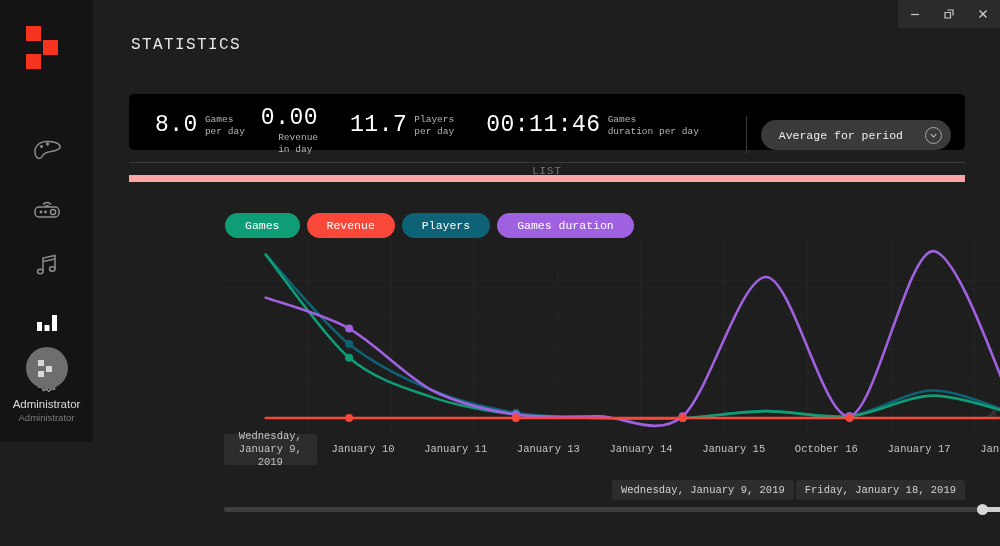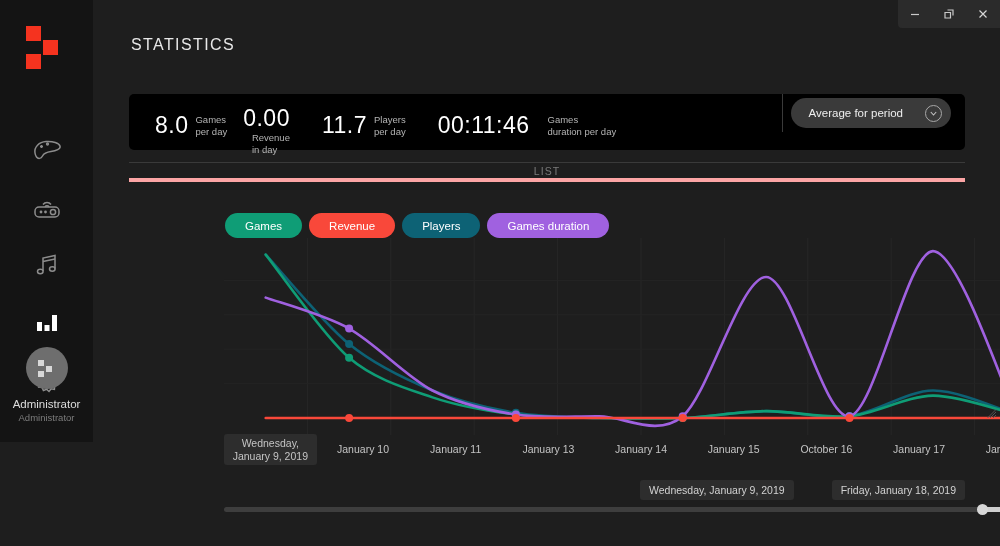--- a/index.html
+++ b/index.html
@@ -43,21 +43,21 @@
     position: relative;
   }
   .avatar i { position: absolute; display: block; background: #d8d8d8; }
   .avatar i.a1 { width: 6px; height: 6px; left: 12px; top: 13px; }
   .avatar i.a2 { width: 6px; height: 6px; left: 20px; top: 19px; }
   .avatar i.a3 { width: 6px; height: 6px; left: 12px; top: 24px; }
   .user-name { color: #dcdcdc; font-size: 11.5px; line-height: 14px; }
   .user-role { color: #7c7c7c; font-size: 9.5px; line-height: 13px; }
 
   
-  .main { flex: 1; position: relative; background: #1e1e1e; height: 418px; }
+  .main { flex: 1; position: relative; background: #1e1e1e; height: 418px; font-family: Liberation Mono, monospace; }
 
   .titlebar {
     position: absolute; right: 0; top: 0; height: 28px;
     display: flex; align-items: center; gap: 0;
     background: #2b2b2b; border-radius: 0 0 0 4px;
   }
   .winbtn {
     width: 34px; height: 28px; display: flex; align-items: center; justify-content: center;
     cursor: pointer;
   }
@@ -75,47 +75,47 @@
     background: #000000; border-radius: 5px;
     display: flex; align-items: center;
   }
   .stat { display: flex; align-items: flex-end; height: 34px; }
   .stat-value { color: #ffffff; font-size: 23px; line-height: 27px; font-weight: 400; letter-spacing: .5px; }
   .stat-label { color: #b4b4b4; font-size: 9.5px; line-height: 11.5px; margin-left: 7px; padding-bottom: 2px; }
   .stat-label span { display: block; white-space: nowrap; }
   .s-games    { margin-left: 26px; }
   .s-revenue  { margin-left: 16px; flex-direction: column; }
   .s-players  { margin-left: 32px; }
-  .s-duration { margin-left: 32px; gap: 11px; }
+  .s-duration { margin-left: 32px; }
 
   .period-wrap {
-    position: absolute; right: 14px; top: 0;
+    position: absolute; right: 14px; top: 22px;
     display: flex; align-items: center; height: 38px;
-    border-left: 1px solid #3a3a3a; padding-left: 8px;
+    border-left: 1px solid #3a3a3a; padding-left: 14px;
   }
   .period-btn {
     background: #3a3a3a; border-radius: 16px;
     height: 30px; display: flex; align-items: center;
     padding: 0 9px 0 18px; cursor: pointer; gap: 22px;
   }
   .period-btn .plabel { color: #ededed; font-size: 11.5px; white-space: nowrap; }
   .chev {
     width: 17px; height: 17px; border-radius: 50%;
     border: 1px solid #a8a8a8; display: flex; align-items: center; justify-content: center;
   }
 
   
   .tabs {
     position: absolute; left: 36px; top: 162px; width: 836px; height: 20px;
     display: flex;
   }
   .tab {
     flex: 1; text-align: center; font-size: 10.5px; letter-spacing: 1.1px;
     color: #7a7a7a; cursor: pointer; padding-bottom: 5px;
-    border-bottom: 4px solid #fca5a5;
+    border-bottom: 7px solid #fca5a5;
     border-top: 1px solid #3a3a3a;
     position: relative; height: 20px; line-height: 16px;
   }
   .tab.active { color: #ffffff; border-bottom: 2px solid #ffffff; }
 
   
   .legend {
     position: absolute; left: 132px; top: 213px;
     display: flex; gap: 7px;
   }
@@ -145,21 +145,21 @@
   }
   .date-cell.selected { background: #2d2d2d; border-radius: 3px; }
 
   
   .range-labels {
     position: absolute; right: 35px; top: 480px;
     display: flex; gap: 2px;
   }
   .range-chip {
     background: #2d2d2d; border-radius: 3px; padding: 4px 9px;
-    color: #d2d2d2; font-size: 10.5px; white-space: nowrap; margin-left: 36px;
+    color: #d2d2d2; font-size: 10.5px; white-space: nowrap;
   }
   .slider {
     position: absolute; left: 131px; top: 504px; width: 834px; height: 10px;
   }
   .slider-track {
     position: absolute; left: 0; top: 3px; width: 100%; height: 5px;
     background: #3e3e3e; border-radius: 3px;
   }
   .slider-sel {
     position: absolute; top: 3px; height: 5px; background: #cfcfcf; border-radius: 3px;

